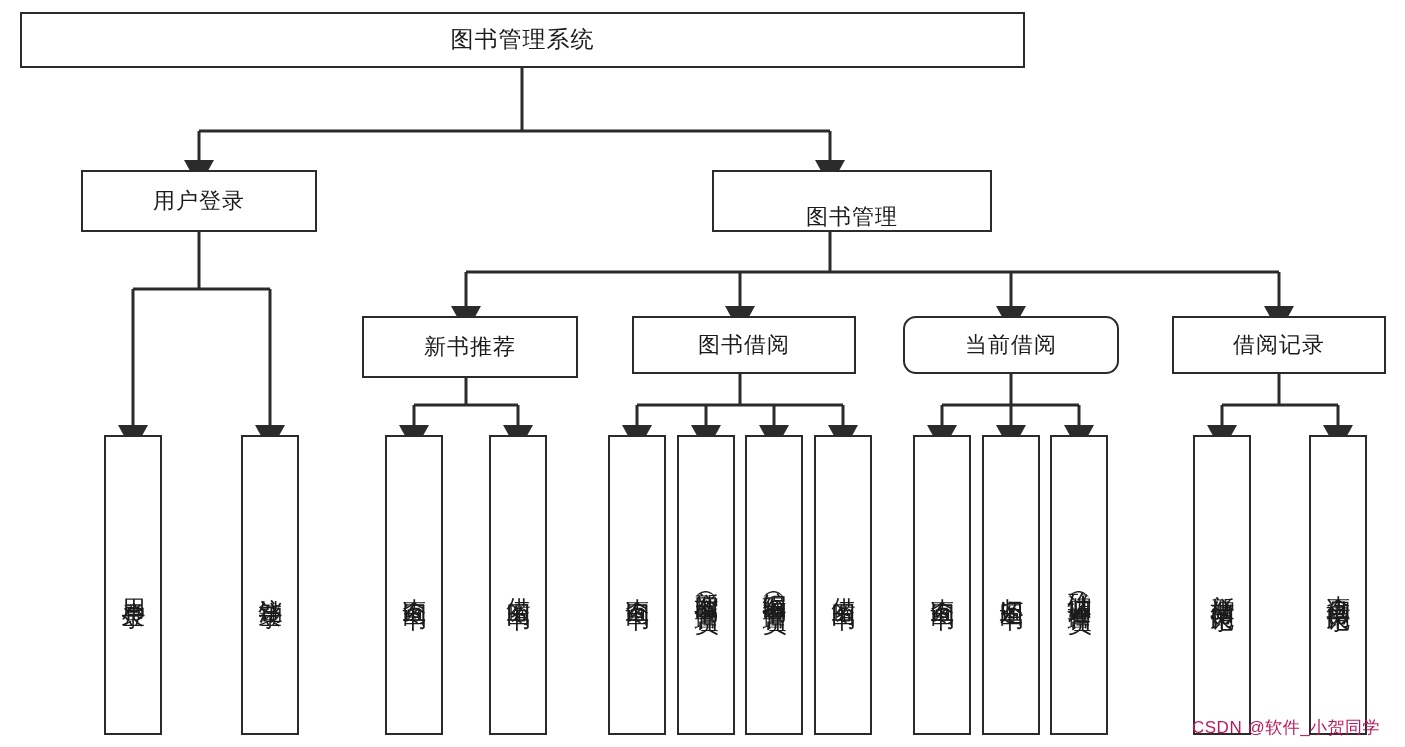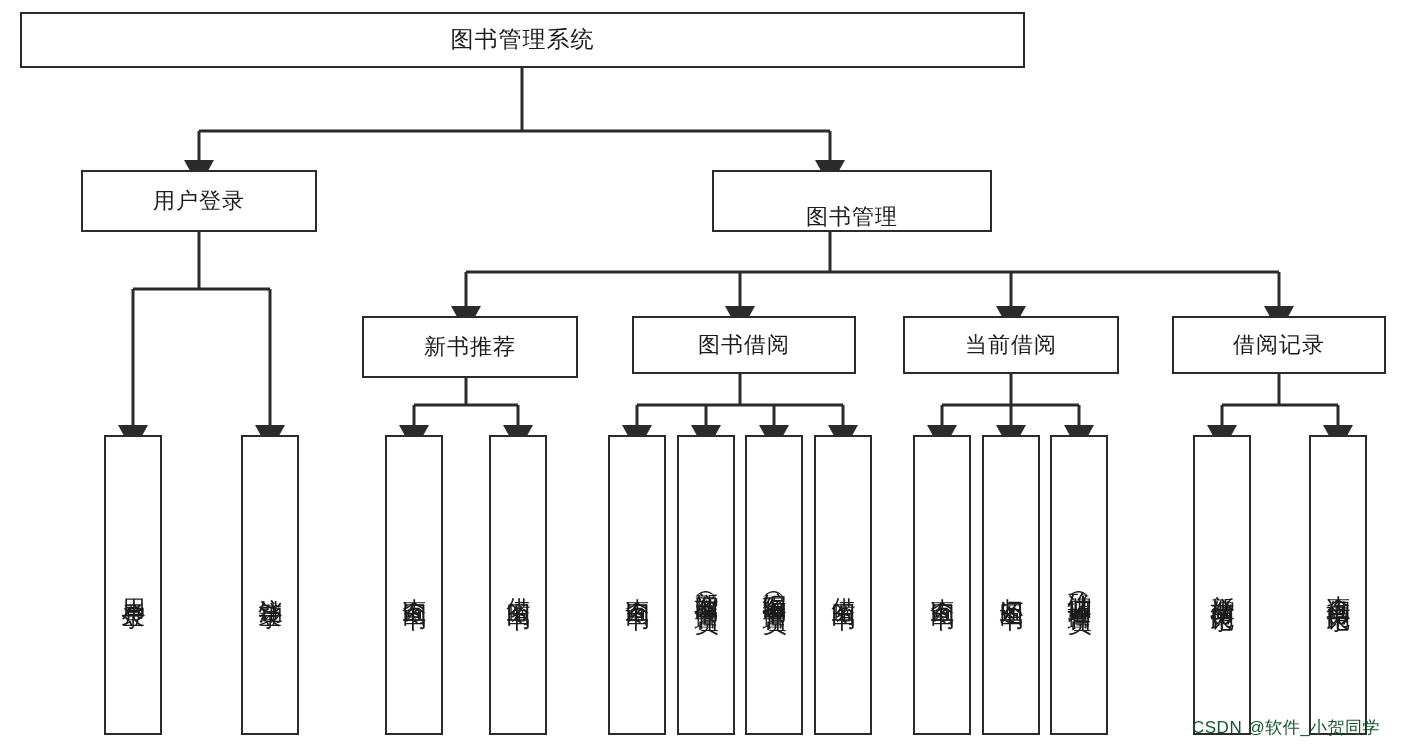--- a/index.html
+++ b/index.html
@@ -56,21 +56,21 @@
     text-orientation: upright;
     font-size: 24px;
     line-height: 1.12;
     letter-spacing: 3px;
     white-space: normal;
     max-height: 100%;
   }
   .watermark {
     position: absolute;
     font-size: 17px;
-    color: #14532d;
+    color: #be185d;
     white-space: nowrap;
     z-index: 6;
     letter-spacing: 0.5px;
   }
 </style>
 </head>
 <body>
 
 <div id="diagram-root">
 
@@ -136,21 +136,21 @@
   <div class="node level-2" style="left:712px; top:170px; width:280px; height:62px;align-items:flex-end;">
     <span class="node-label">图书管理</span>
   </div>
 
   <div class="node level-3" style="left:362px; top:316px; width:216px; height:62px;">
     <span class="node-label">新书推荐</span>
   </div>
   <div class="node level-3" style="left:632px; top:316px; width:224px; height:58px;">
     <span class="node-label">图书借阅</span>
   </div>
-  <div class="node level-3" style="left:903px; top:316px; width:216px; height:58px;">
+  <div class="node level-3" style="left:903px; top:316px; width:216px; height:58px;border-radius:13px;">
     <span class="node-label">当前借阅</span>
   </div>
   <div class="node level-3" style="left:1172px; top:316px; width:214px; height:58px;align-items:center;">
     <span class="node-label">借阅记录</span>
   </div>
 
   <div class="node leaf" style="left:104px; top:435px; width:58px; height:300px;">
     <span class="node-label">用户登录</span>
   </div>
   <div class="node leaf" style="left:241px; top:435px; width:58px; height:300px;">

